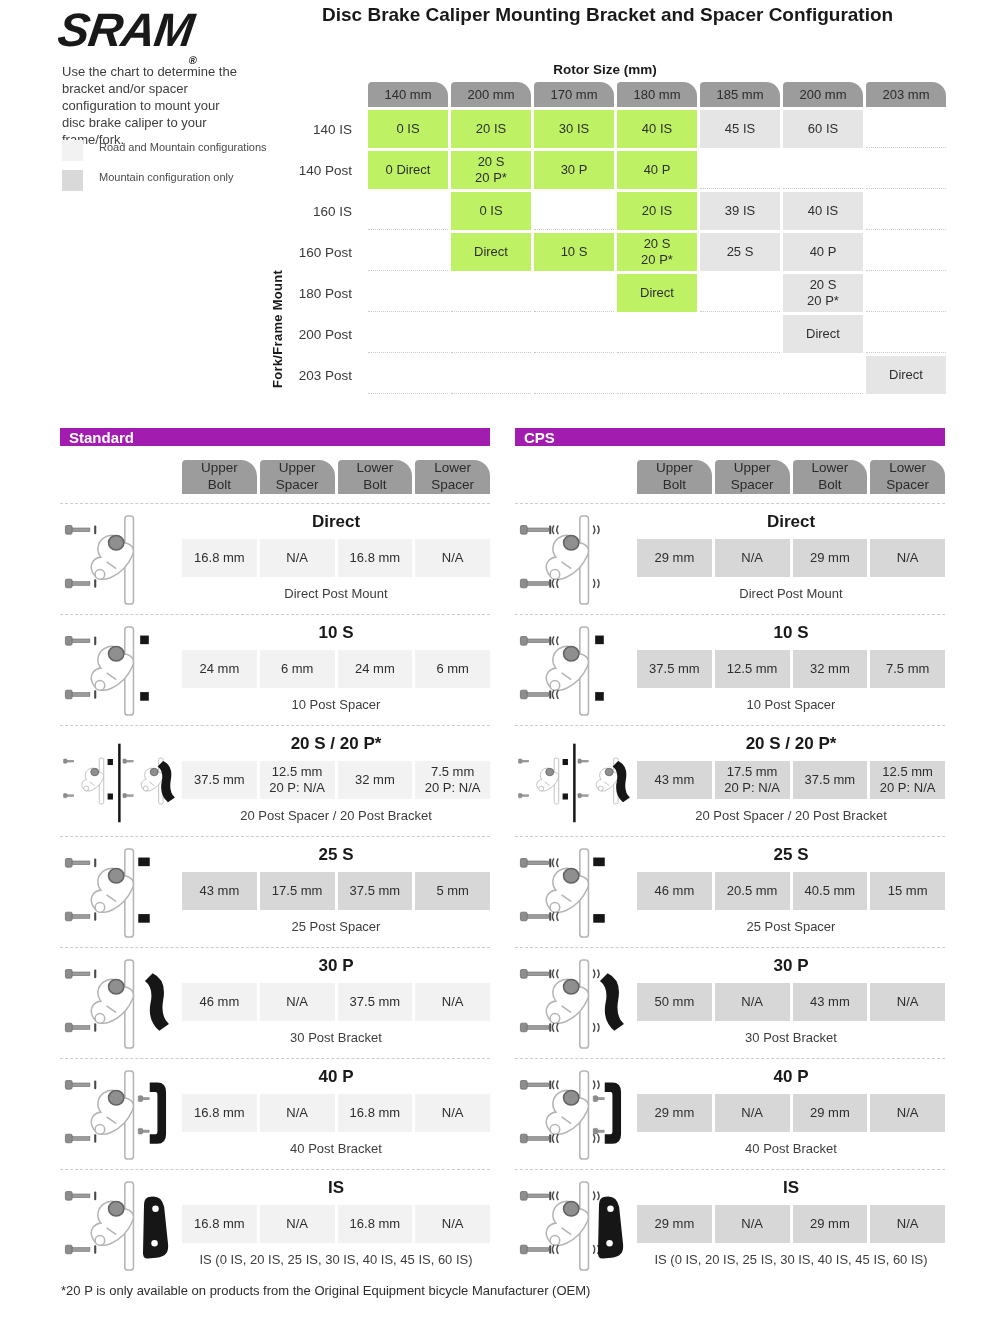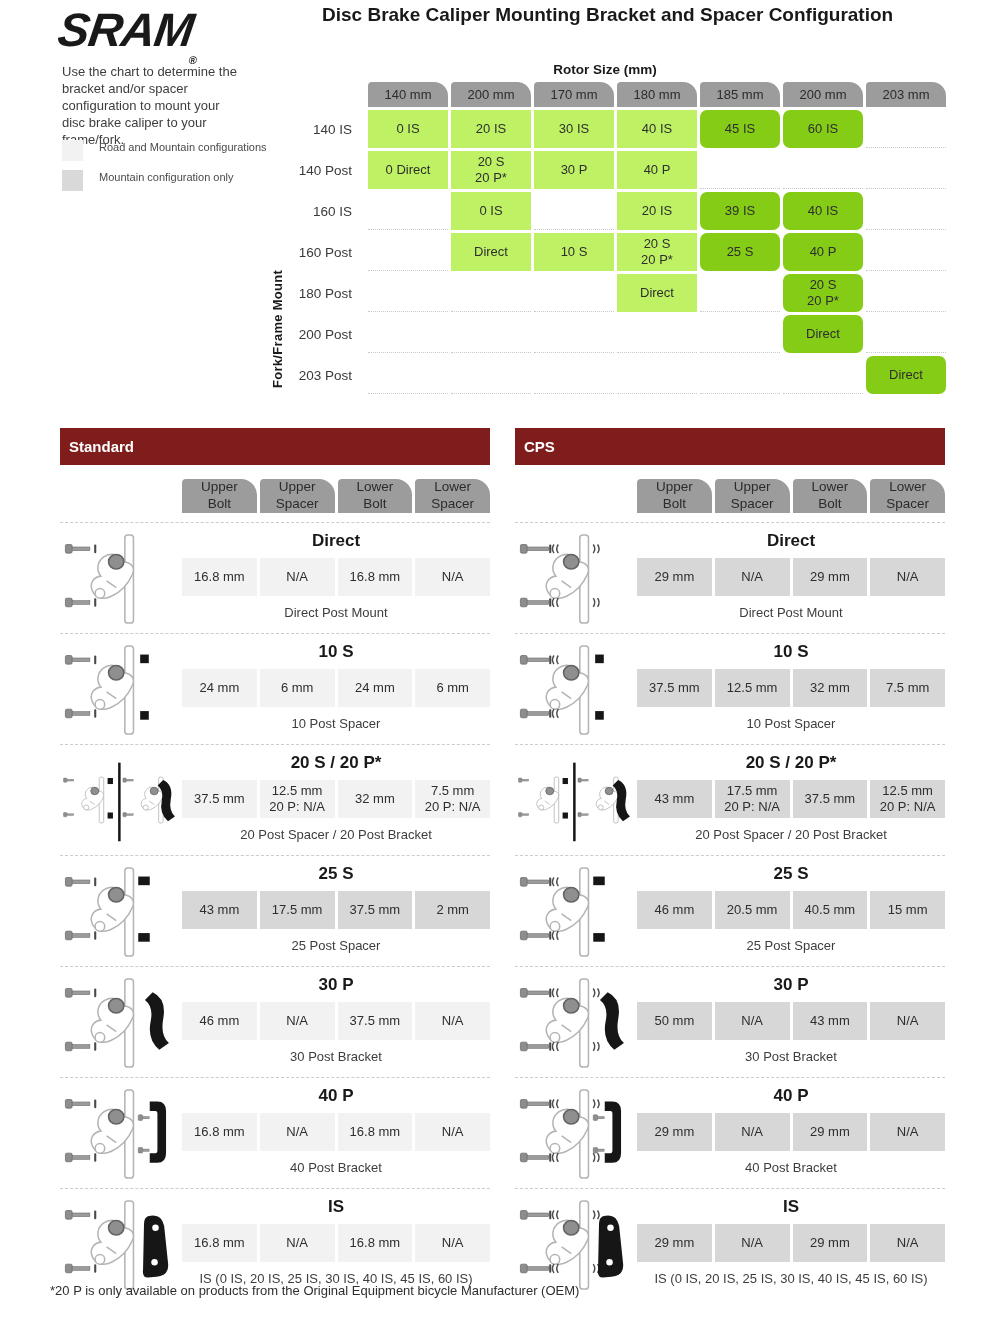--- a/index.html
+++ b/index.html
@@ -32,45 +32,45 @@
         font-size:13px;font-weight:bold;color:#191919;letter-spacing:.3px;}
   .matrix-grid{display:grid;grid-template-columns:97px repeat(7,80px);gap:3px;}
   .mx-tab{background:#9c9c9c;border-radius:4px 14px 0 0;height:25px;display:flex;
         align-items:center;justify-content:center;font-size:13px;color:#2b2b2b;}
   .mx-corner{background:transparent;}
   .mx-label{display:flex;align-items:center;justify-content:flex-end;
         padding-right:13px;font-size:13.5px;color:#3a3a3a;box-sizing:border-box;}
   .mx-cell{min-height:37px;display:flex;align-items:center;justify-content:center;
         font-size:13px;line-height:1.2;text-align:center;white-space:pre-line;}
   .mx-cell.light{background:#bef264;}
-  .mx-cell.gray{background:#84cc16;border-radius:7px;}
+  .mx-cell.gray{background:#e5e5e5;}
   .mx-cell.empty{background:transparent;border-bottom:1px dotted #c9c9c9;}
 
   
   .sections{position:absolute;left:60px;top:428px;width:885px;display:flex;gap:25px;}
   .section{width:430px;}
-  .section-bar{background:#7f1d1d;color:#fff;font-weight:bold;font-size:15px;
-        height:37px;display:flex;align-items:center;padding-left:9px;box-sizing:border-box;}
+  .section-bar{background:#a21caf;color:#fff;font-weight:bold;font-size:15px;
+        height:18px;display:flex;align-items:center;padding-left:9px;box-sizing:border-box;}
   .col-tabs{margin:14px 0 9px 122px;display:grid;grid-template-columns:repeat(4,1fr);gap:3px;}
   .col-tab{background:#9c9c9c;border-radius:4px 16px 0 0;height:34px;display:flex;
         align-items:center;justify-content:center;text-align:center;font-size:13.5px;
         line-height:1.25;color:#2b2b2b;white-space:pre-line;}
   .row-block{border-top:1px dashed #cccccc;display:flex;padding:5px 0 4px;}
   .icon-cell{width:122px;flex:none;display:flex;align-items:center;justify-content:center;}
   .row-main{flex:1;}
   .row-title{font-size:17px;font-weight:bold;text-align:center;color:#191919;margin:3px 0 7px;}
   .row-cells{display:grid;grid-template-columns:repeat(4,1fr);gap:3px;}
   .val-cell{min-height:38px;display:flex;align-items:center;justify-content:center;
         text-align:center;font-size:13px;line-height:1.25;white-space:pre-line;}
   .val-cell.light{background:#f2f2f2;}
   .val-cell.gray{background:#d7d7d7;}
   .row-caption{font-size:13px;text-align:center;color:#3d3d3d;margin:9px 0 9px;}
 
   
-  .footnote{position:absolute;left:50px;top:1283px;font-size:13px;color:#2e2e2e;}
+  .footnote{position:absolute;left:61px;top:1283px;font-size:13px;color:#2e2e2e;}
   .footer{position:absolute;left:62px;right:58px;top:1306px;display:flex;
         justify-content:space-between;font-size:10.5px;color:#6f6f6f;}
   .footer-right span{margin-left:30px;}
 </style>
 </head>
 <body>
 
 <div class="page">
 
   <div class="logo"><span>SRAM</span><span class="reg">®</span></div>
@@ -351,21 +351,21 @@
                 <rect width="12" height="9" fill="#161616"></rect>
               </g>
             </svg>
           </div>
           <div class="row-main">
             <div class="row-title">25 S</div>
             <div class="row-cells">
               <div class="val-cell gray">43 mm</div>
               <div class="val-cell gray">17.5 mm</div>
               <div class="val-cell gray">37.5 mm</div>
-              <div class="val-cell gray">2 mm</div>
+              <div class="val-cell gray">5 mm</div>
             </div>
             <div class="row-caption">25 Post Spacer</div>
           </div>
         </div>
         <div class="row-block">
           <div class="icon-cell">
             <svg width="116" height="92" viewBox="0 0 120 96" xmlns="http://www.w3.org/2000/svg">
               <g stroke="#b4b4b4" stroke-width="1.6" fill="#ffffff">
   <rect x="64" y="2" width="9" height="92" rx="3"></rect>
   <path d="M63 30 c-4 -8 -14 -10 -21 -5 c-7 5 -8 14 -3 20 c-8 1 -12 8 -9 15 c3 8 12 10 20 6 c11 -5 18 -14 22 -23 c3 -7 -1 -12 -9 -13 z"></path>

